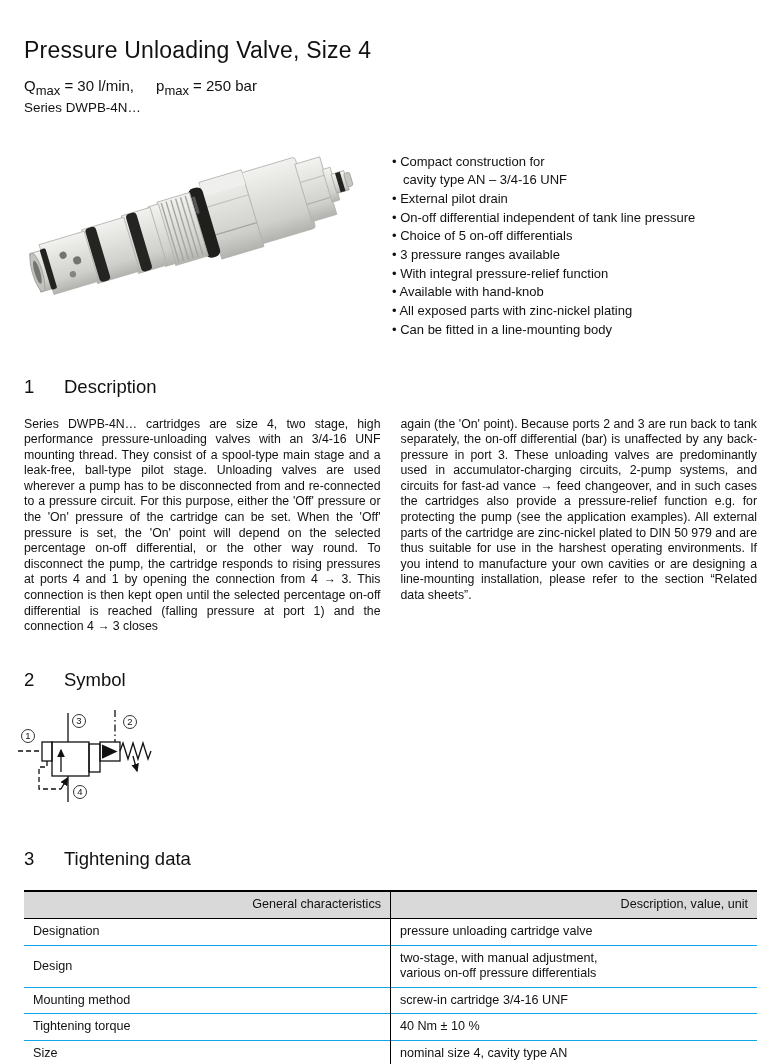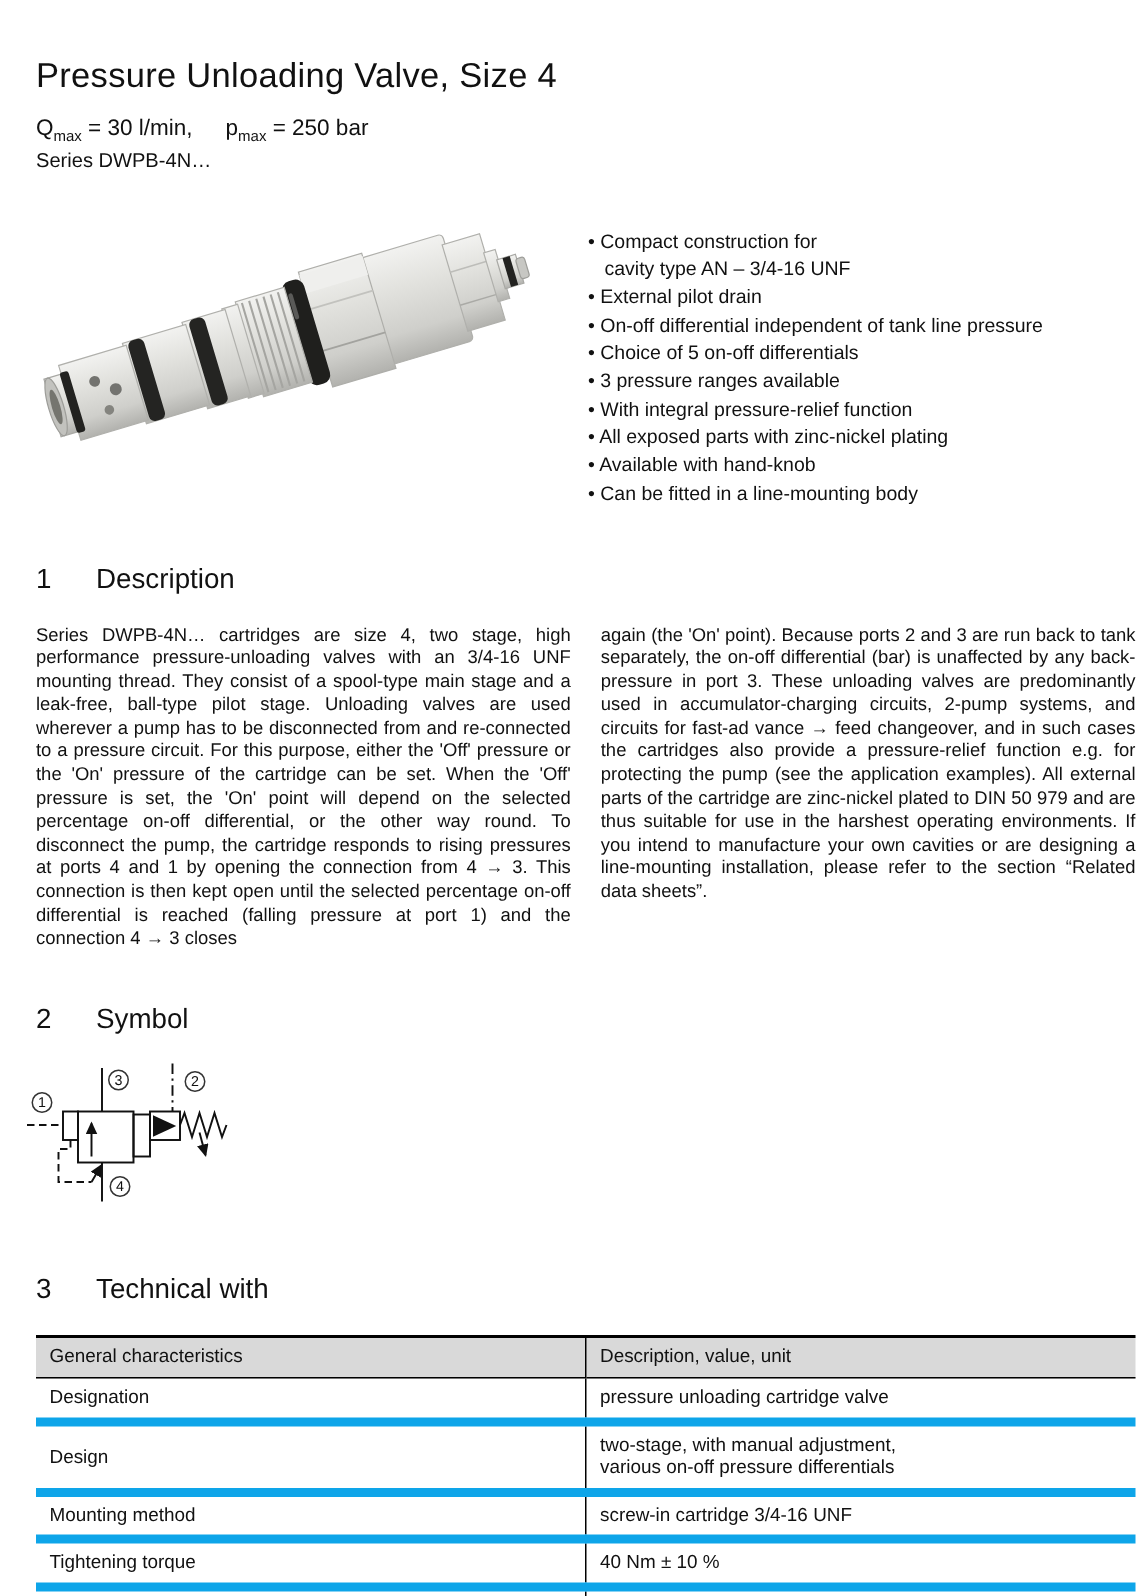--- a/index.html
+++ b/index.html
@@ -6,21 +6,21 @@
   html,body { background:#fff; }
   body {
     width:763px; height:1064px;
     font-family:"Liberation Sans", sans-serif;
     color:#111; overflow:hidden;
   }
   .page { width:763px; height:1064px; padding:4px 6px 0 24px; position:relative;margin-top:33px; }
 
   h1.title { font-size:23px; font-weight:400; letter-spacing:.2px; }
   .specline { margin-top:13px; font-size:15px; }
-  .specline sub { font-size:10px; }
+  .specline sub { font-size:13px; }
   .spec-gap { display:inline-block; width:22px; }
   .subline { font-size:13.4px; line-height:20.5px; white-space:pre-wrap; }
   .subline.first { margin-top:2px; }
 
   .intro { margin-top:26px; display:flex; }
   .photo-wrap { width:382px; height:215px; margin-left:-14px; flex:0 0 auto; }
   ul.features { list-style:none; padding-top:8px; flex:1; }
   ul.features li {
     font-size:13px; line-height:18.7px;
     padding-left:11px; text-indent:-11px; white-space:pre-line;
@@ -41,22 +41,22 @@
   table.tech {
     margin-top:20px; width:733px; border-collapse:collapse;
     font-size:12.6px;
   }
   table.tech td, table.tech th {
     padding:5px 9px; text-align:left; vertical-align:middle;
     font-weight:400; line-height:15.5px;
   }
   table.tech .c1 { width:50%; border-right:1px solid #000; }
   table.tech thead tr { background:#d9d9d9; border-top:2px solid #000; border-bottom:1px solid #000; }
-  table.tech thead th { height:28px; }
-  table.tech tbody tr { border-bottom:6px solid #0ea5e9; }
+  table.tech thead th { height:28px;text-align:right; }
+  table.tech tbody tr { border-bottom:1px solid #0ea5e9; }
   table.tech tbody tr:last-child { border-bottom:7px solid #a3a3a3; }
   table.tech tbody td { height:26px; }
   table.tech td.pre { white-space:pre-line; }
 
   svg text { font-family:"Liberation Sans", sans-serif; }
 </style>
 </head>
 <body>
 
 <div class="page">
@@ -128,22 +128,22 @@
     </div>
 
     <ul class="features">
       <li>Compact construction for
 cavity type AN – 3/4-16 UNF</li>
       <li>External pilot drain</li>
       <li>On-off differential independent of tank line pressure</li>
       <li>Choice of 5 on-off differentials</li>
       <li>3 pressure ranges available</li>
       <li>With integral pressure-relief function</li>
+      <li>Available with hand-knob</li>
       <li>All exposed parts with zinc-nickel plating</li>
-      <li>Available with hand-knob</li>
       <li>Can be fitted in a line-mounting body</li>
     </ul>
   </div>
 
   <div class="sec-head sec-desc-head">
     <span class="num">1</span>
     <span>Description</span>
   </div>
 
   <div class="cols">
@@ -189,21 +189,21 @@
         <text x="12" y="40.3">1</text>
         <text x="114" y="26.3">2</text>
         <text x="63" y="25.3">3</text>
         <text x="64" y="96.3">4</text>
       </g>
     </svg>
   </div>
 
   <div class="sec-head sec-tech-head">
     <span class="num">3</span>
-    <span>Technical with</span>
+    <span>Tightening data</span>
   </div>
 
   <table class="tech">
     <thead>
       <tr>
         <th class="c1">General characteristics</th>
         <th>Description, value, unit</th>
       </tr>
     </thead>
     <tbody>

